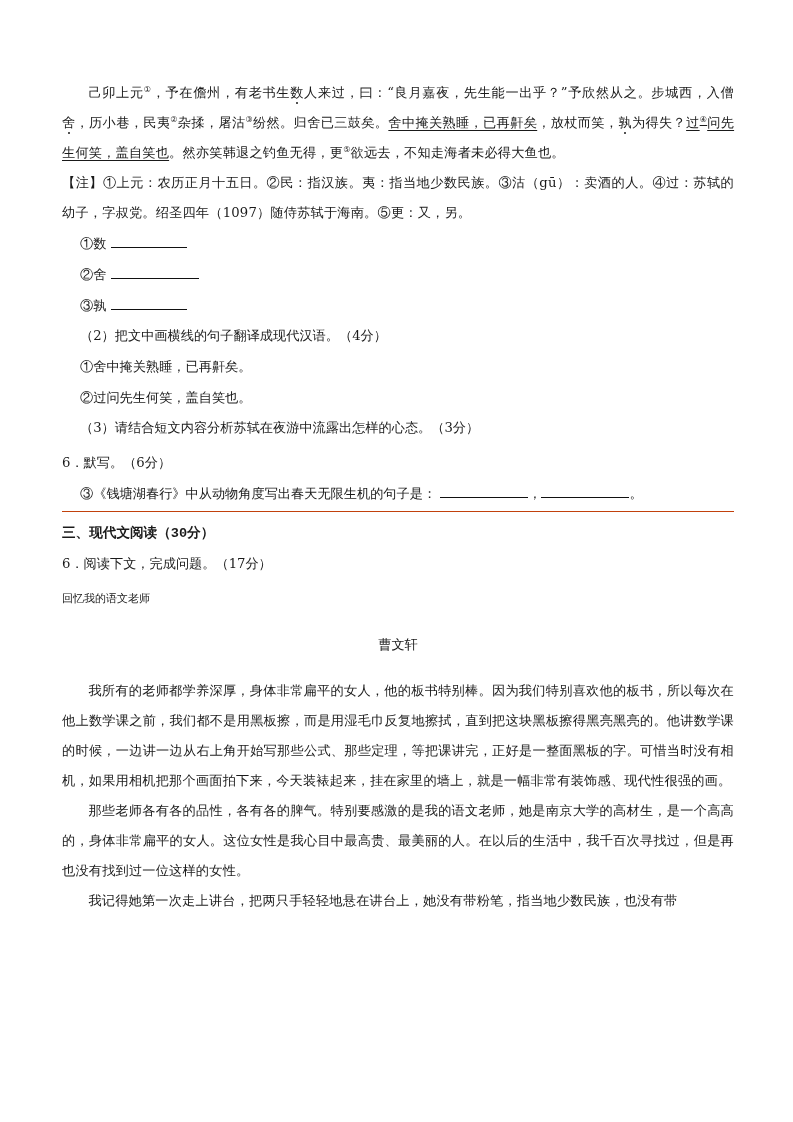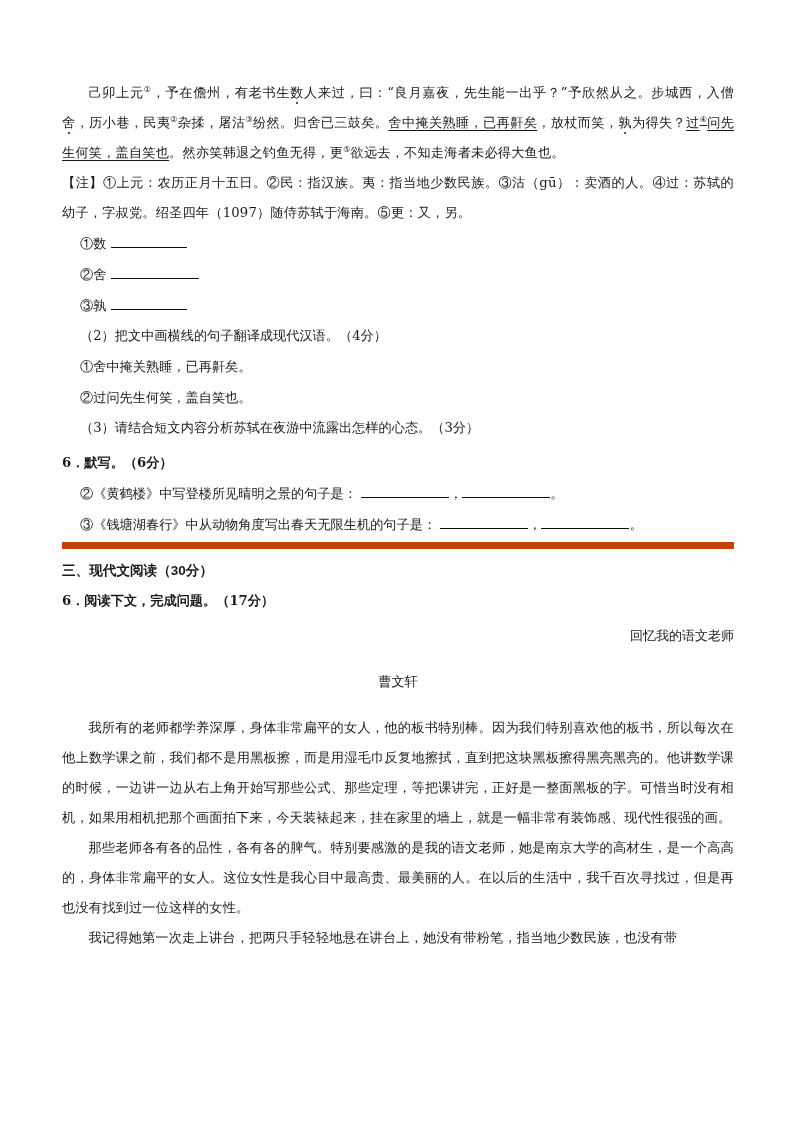--- a/index.html
+++ b/index.html
@@ -42,21 +42,20 @@
     font-size: 13.2px;
     line-height: 30px;
     margin: 0;
     padding-left: 18px;
   }
   .num-q {
     font-size: 13.2px;
     line-height: 30px;
     margin: 0;
     padding-left: 0px;
-    font-weight: bold;
   }
   .blank-item {
     font-size: 13.2px;
     line-height: 31px;
     margin: 0;
     padding-left: 18px;
   }
   .sup {
     font-size: 8px;
     vertical-align: super;
@@ -87,26 +86,26 @@
   .fill-m { width: 76px; }
   .fill-l { width: 82px; }
   .fill-xl { width: 88px; }
   
   .section-head {
     font-size: 13.6px;
     font-weight: bold;
     line-height: 30px;
     margin: 0;
     padding-top: 7px;
-    border-top: 7px solid #c2410c;
-    font-family: Liberation Sans, sans-serif;
+    border-top: 1px solid #c2410c;
+    font-family: Liberation Mono, monospace;
   }
   .art-title {
-    text-align: right;
-    font-size: 13px;
+    text-align: left;
+    font-size: 11px;
     line-height: 30px;
     margin: 0;
   }
   .art-author {
     text-align: center;
     font-size: 13.2px;
     line-height: 30px;
     margin: 16px;
   }
   .spacer-sm { height: 5px; }
@@ -144,21 +143,20 @@
     <p class="blank-item">①舍中掩关熟睡，已再鼾矣。</p>
     <p class="blank-item">②过问先生何笑，盖自笑也。</p>
 
     <p class="q-line">（3）请结合短文内容分析苏轼在夜游中流露出怎样的心态。（3分）</p>
 
     <div class="spacer-sm"></div>
 
     <p class="num-q">6．默写。（6分）</p>
 
 
-    <p class="blank-item"><span>②</span><span>《黄鹤楼》中写登楼所见晴明之景的句子是：</span>&nbsp;<span class="fill fill-xl"></span><span>，</span><span class="fill fill-xl"></span><span>。</span></p>
 
     <p class="blank-item"><span>③</span><span>《钱塘湖春行》中从动物角度写出春天无限生机的句子是：</span>&nbsp;<span class="fill fill-xl"></span><span>，</span><span class="fill fill-xl"></span><span>。</span></p>
 
     <div class="spacer-xs"></div>
 
     <p class="section-head">三、现代文阅读（30分）</p>
 
     <p class="num-q">6．阅读下文，完成问题。（17分）</p>
 
     <div class="spacer-sm"></div>

